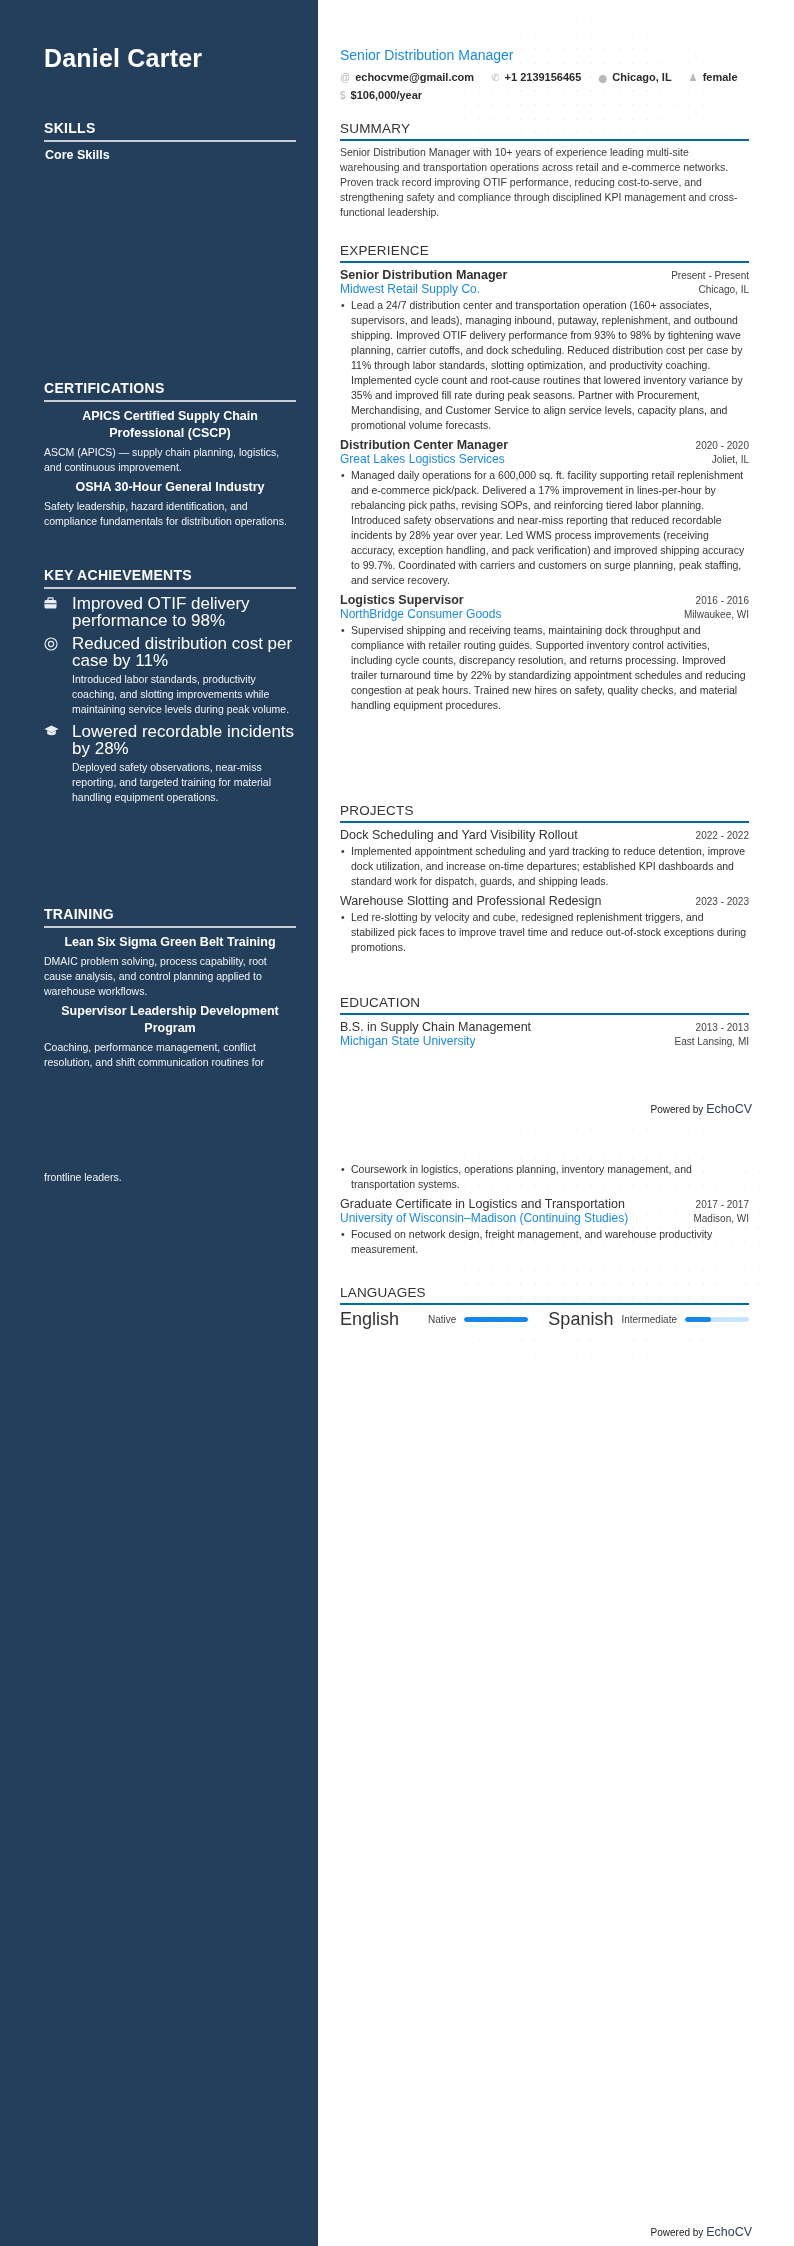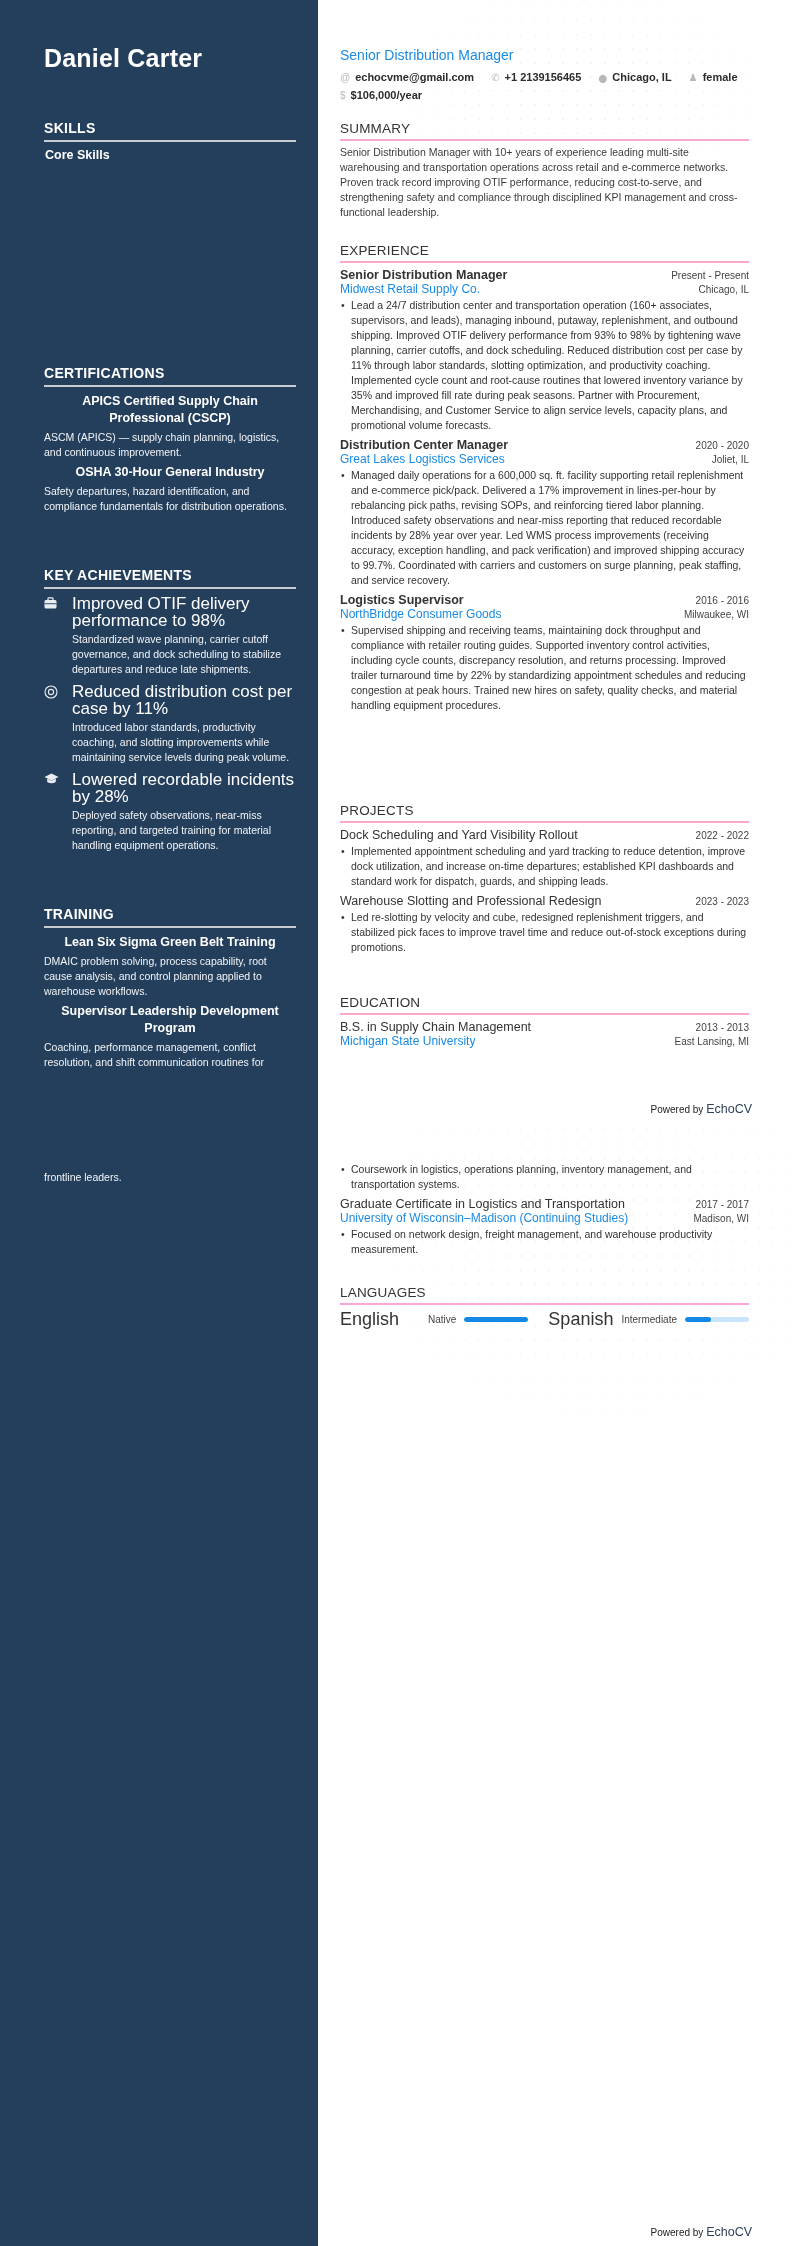--- a/index.html
+++ b/index.html
@@ -29,21 +29,21 @@
   .ach-icon { width: 28px; flex: none; font-size: 13px; color: #e9edf1; padding-top: 2px; }
   .ach-title { font-size: 17px; font-weight: normal; line-height: 17px; }
   .ach-desc { font-size: 10.5px; line-height: 15px; margin-top: 3px; color: #f2f4f7; }
 
   
   .headline { position: absolute; left: 22px; top: 47px; font-size: 14px; color: #1a8ae0; }
   .contact { position: absolute; left: 22px; top: 69px; width: 440px; font-size: 11px; font-weight: bold; color: #2c2c2c; line-height: 17px; }
   .contact span.item { margin-right: 14px; white-space: nowrap; }
   .contact .ic { color: #b8b8b8; font-weight: normal; margin-right: 5px; font-size: 10px; }
   .m-section { position: absolute; left: 22px; width: 409px; }
-  .m-title { font-size: 13.5px; color: #333333; letter-spacing: 0.2px; padding-bottom: 3px; border-bottom: 2px solid #f9a8d4; margin-bottom: 4px; }
+  .m-title { font-size: 13.5px; color: #333333; letter-spacing: 0.2px; padding-bottom: 3px; border-bottom: 2px solid #0369a1; margin-bottom: 4px; }
   .para { font-size: 10.5px; line-height: 15px; color: #3c3c3c; }
   .row { display: flex; justify-content: space-between; align-items: baseline; }
   .job-title { font-size: 12.5px; font-weight: bold; color: #333333; }
   .dates { font-size: 10px; color: #444444; }
   .org { font-size: 12px; color: #1a8ae0; }
   .loc { font-size: 10px; color: #444444; }
   ul.bul { list-style: none; margin: 2px 0 5px 0; }
   ul.bul li { position: relative; padding-left: 11px; font-size: 10.5px; line-height: 15px; color: #333333; }
   ul.bul li::before { content: "•"; position: absolute; left: 1px; top: 0; }
   .proj-title { font-size: 12.5px; color: #333333; }
@@ -61,41 +61,40 @@
 
 <div class="page">
   <div class="sidebar">
     <div class="name">Daniel Carter</div>
 
     <div class="sb-section" style="top:120px;">
       <div class="sb-title">SKILLS</div>
       <div class="sb-sub">Core Skills</div>
     </div>
 
-    <div class="sb-section" style="top:365px;">
+    <div class="sb-section" style="top:380px;">
       <div class="sb-title">CERTIFICATIONS</div>
       <div class="cert-title">APICS Certified Supply Chain Professional (CSCP)</div>
       <div class="cert-desc">ASCM (APICS) — supply chain planning, logistics, and continuous improvement.</div>
       <div class="cert-title">OSHA 30-Hour General Industry</div>
-      <div class="cert-desc">Safety departures, hazard identification, and compliance fundamentals for distribution operations.</div>
+      <div class="cert-desc">Safety leadership, hazard identification, and compliance fundamentals for distribution operations.</div>
     </div>
 
     <div class="sb-section" style="top:567px;">
       <div class="sb-title">KEY ACHIEVEMENTS</div>
       <div class="ach">
         <div class="ach-icon">
           <svg width="13" height="12" viewBox="0 0 13 12">
               <rect x="0.5" y="3" width="12" height="8.5" rx="1.5" fill="#e9edf1"></rect>
               <rect x="4" y="0.8" width="5" height="3" rx="0.8" fill="none" stroke="#e9edf1" stroke-width="1.2"></rect>
               <rect x="0.5" y="6.3" width="12" height="0.9" fill="#243f5c"></rect>
             </svg>
         </div>
         <div>
           <div class="ach-title">Improved OTIF delivery performance to 98%</div>
-          <div class="ach-desc">Standardized wave planning, carrier cutoff governance, and dock scheduling to stabilize departures and reduce late shipments.</div>
         </div>
       </div>
       <div class="ach">
         <div class="ach-icon">
           <svg width="14" height="14" viewBox="0 0 14 14">
               <circle cx="7" cy="7" r="6" fill="none" stroke="#e9edf1" stroke-width="1.1"></circle>
               <circle cx="7" cy="7" r="2.6" fill="none" stroke="#e9edf1" stroke-width="1.1"></circle>
             </svg>
         </div>
         <div>

